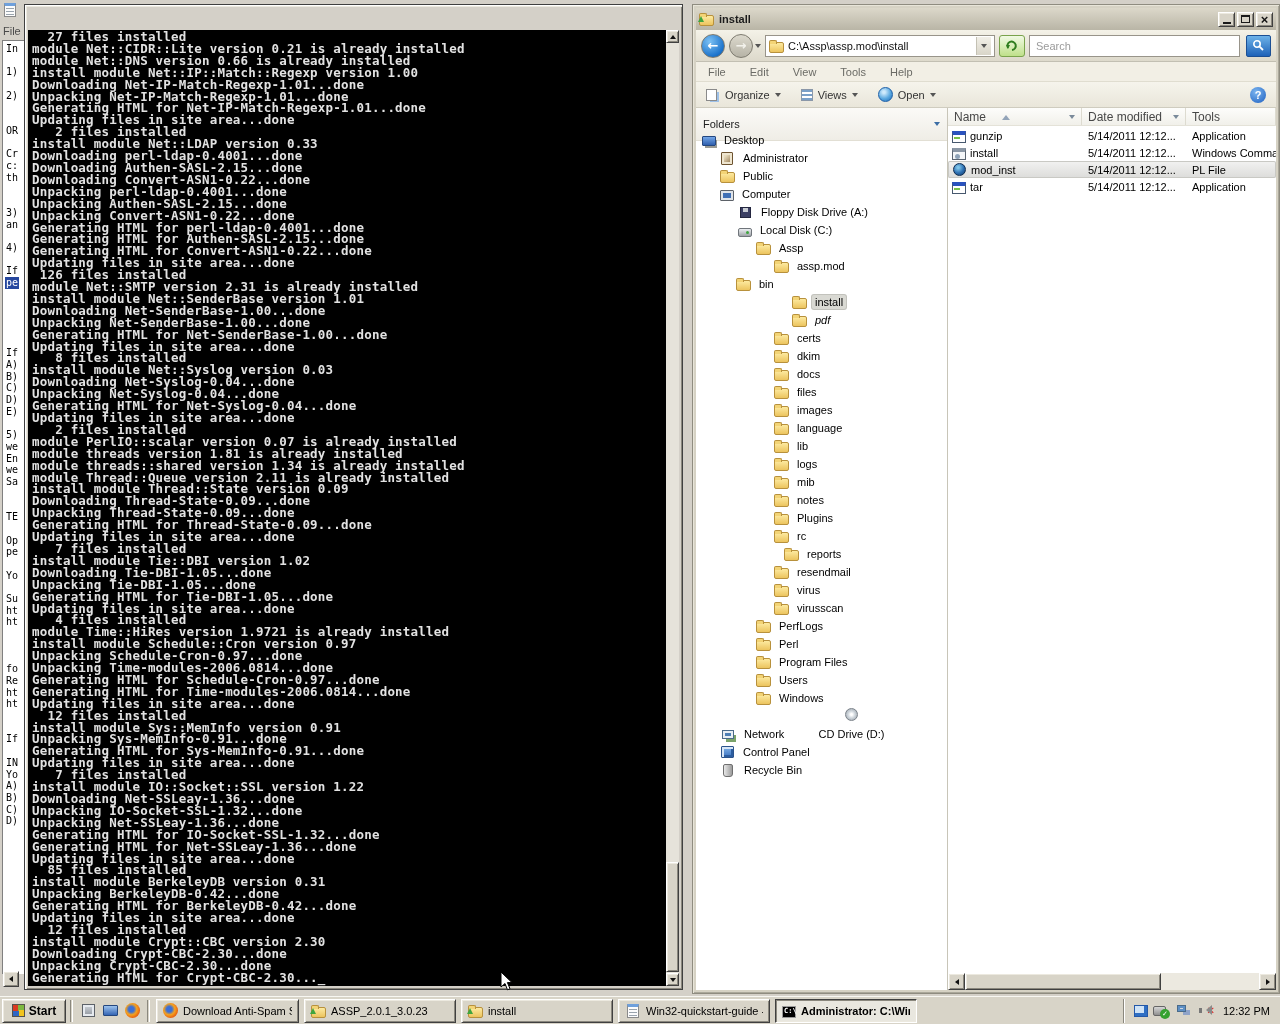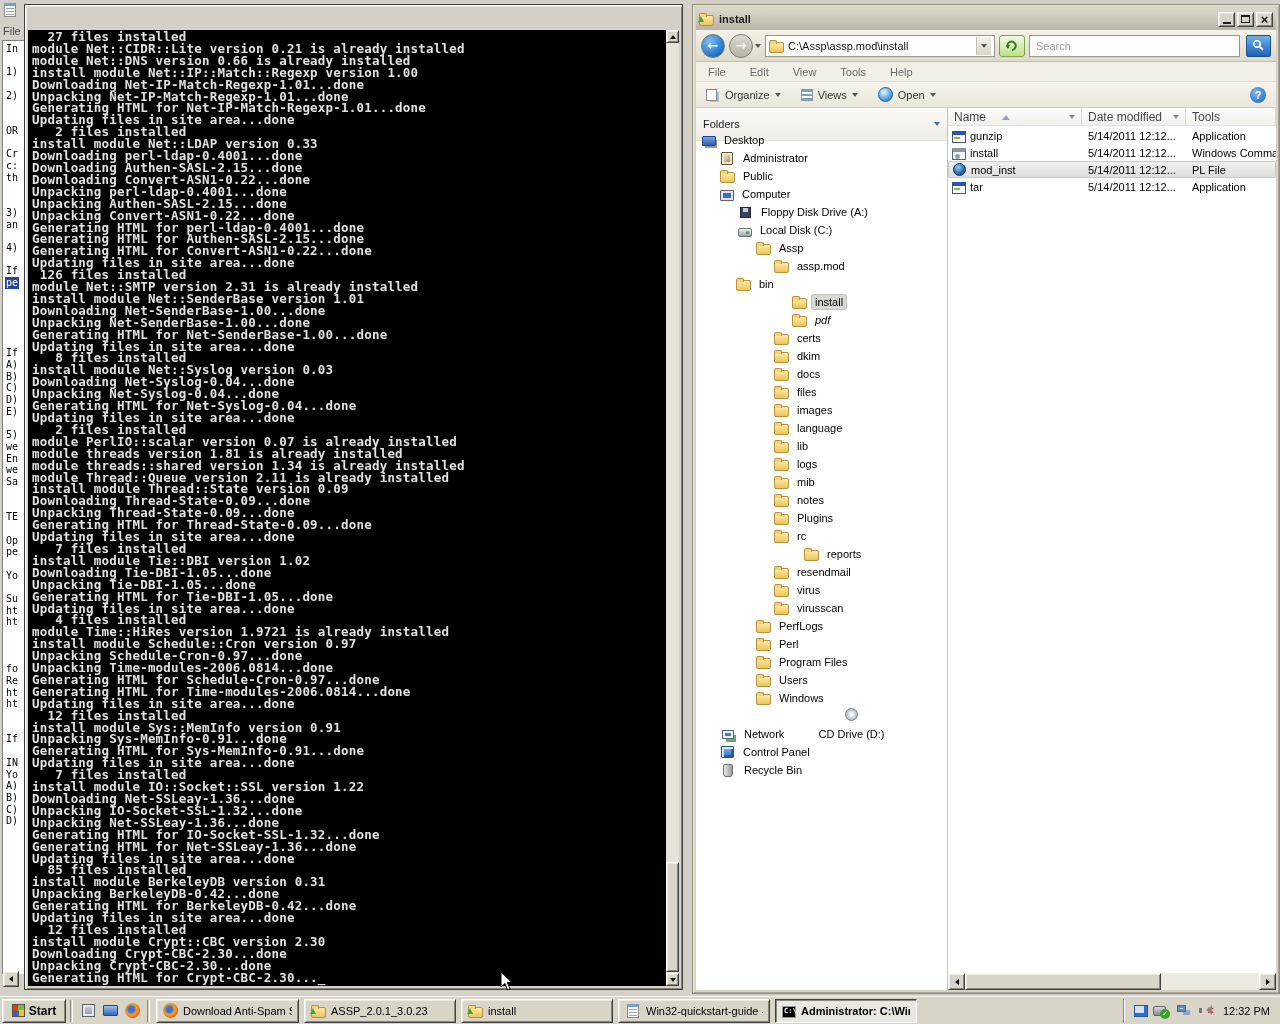--- a/index.html
+++ b/index.html
@@ -525,21 +525,21 @@
               <span class="lbl">notes</span>
             </div>
             <div class="tree-row" style="padding-left: 78px;">
               <span class="ico ico-folder"></span>
               <span class="lbl">Plugins</span>
             </div>
             <div class="tree-row" style="padding-left: 78px;">
               <span class="ico ico-folder"></span>
               <span class="lbl">rc</span>
             </div>
-            <div class="tree-row" style="padding-left: 88px; margin-left: 20px;">
+            <div class="tree-row" style="padding-left: 88px;">
               <span class="ico ico-folder"></span>
               <span class="lbl">reports</span>
             </div>
             <div class="tree-row" style="padding-left: 78px;">
               <span class="ico ico-folder"></span>
               <span class="lbl">resendmail</span>
             </div>
             <div class="tree-row" style="padding-left: 78px;">
               <span class="ico ico-folder"></span>
               <span class="lbl">virus</span>

